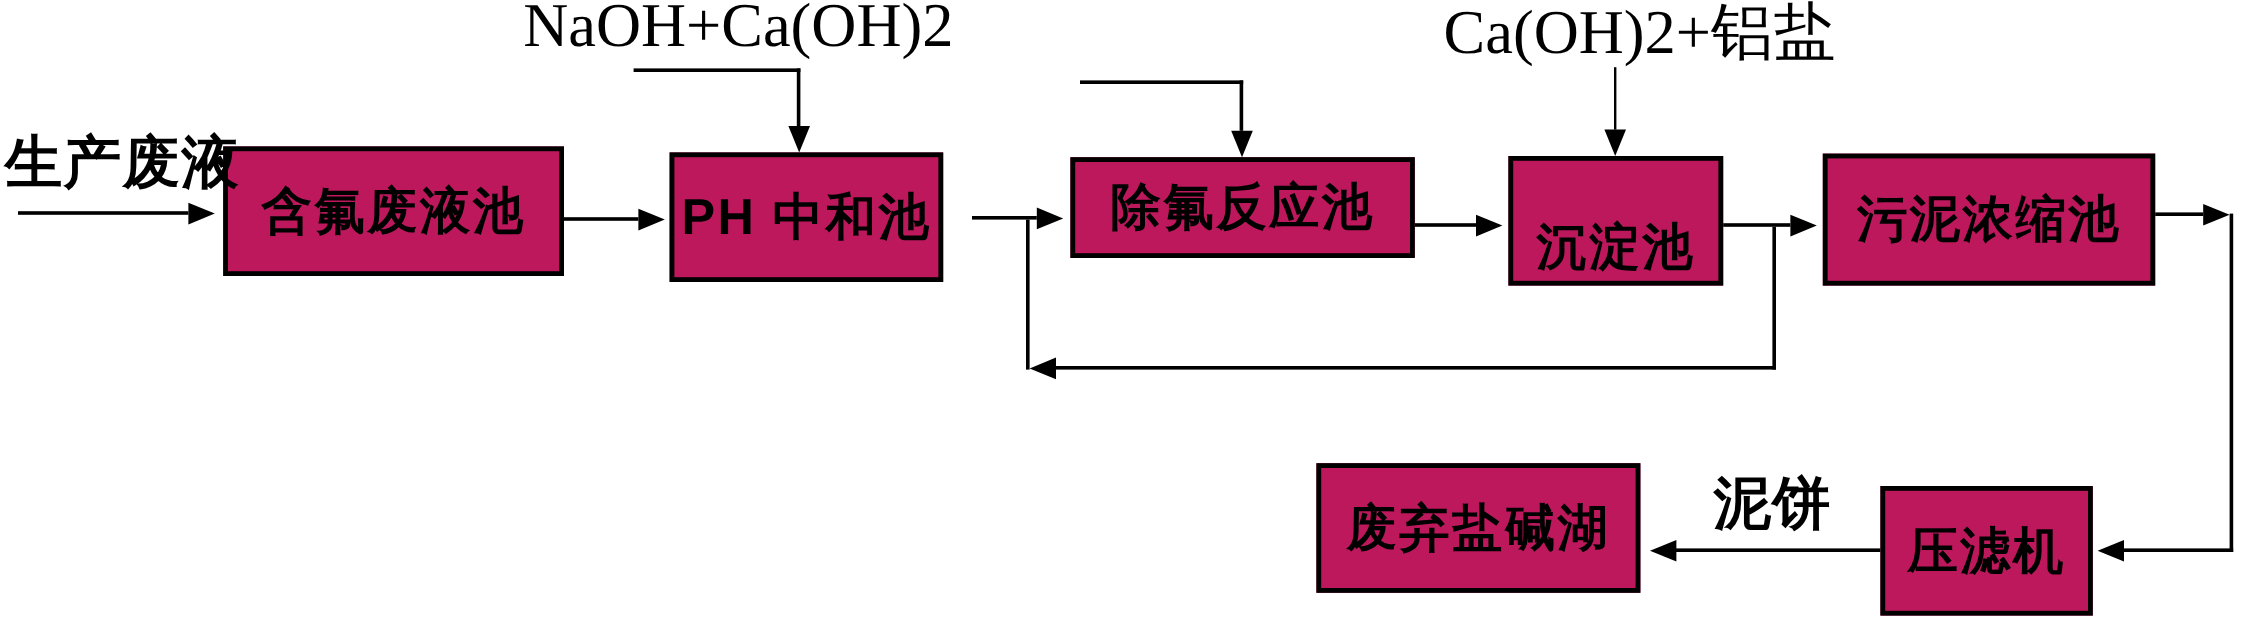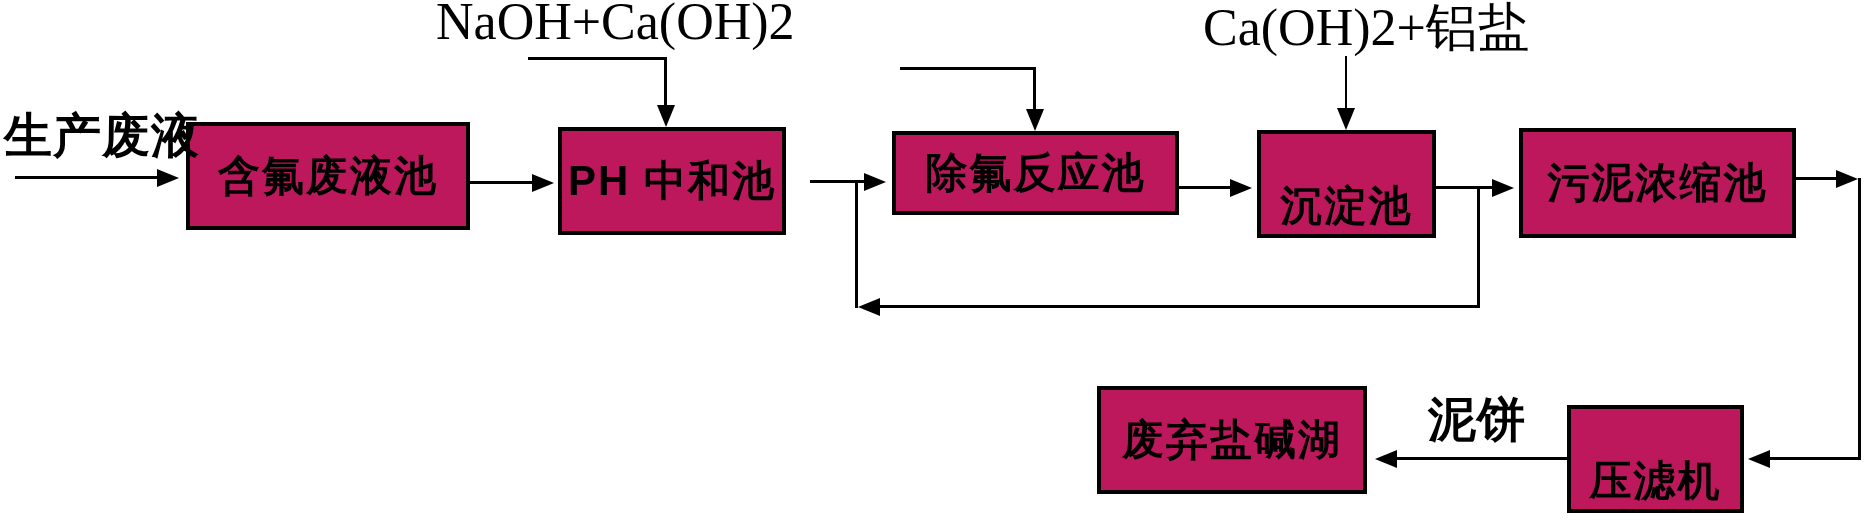--- a/index.html
+++ b/index.html
@@ -45,21 +45,21 @@
   </div>
 
   <div class="box" style="left:1519px;top:128px;width:277px;height:110px;text-align:right;">
     <span>污泥浓缩池</span>
   </div>
 
   <div class="box" style="left:1097px;top:386px;width:270px;height:108px;">
     <span>废弃盐碱湖</span>
   </div>
 
-  <div class="box" style="left:1567px;top:405px;width:177px;height:108px;align-items:flex-end;">
+  <div class="box" style="left:1567px;top:405px;width:177px;height:108px;">
     <span>压滤机</span>
   </div>
 
   <div class="lbl lbl-cn" style="left:4px;top:104px;">生产废液</div>
 
   <div class="lbl lbl-chem" style="left:436px;top:0px;">NaOH+Ca(OH)2</div>
 
 
   <div class="lbl lbl-chem" style="left:1203px;top:6px;">Ca(OH)2+铝盐</div>
 

